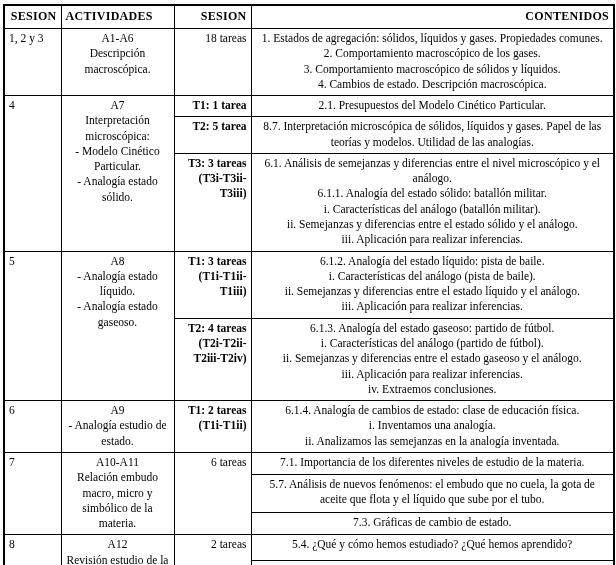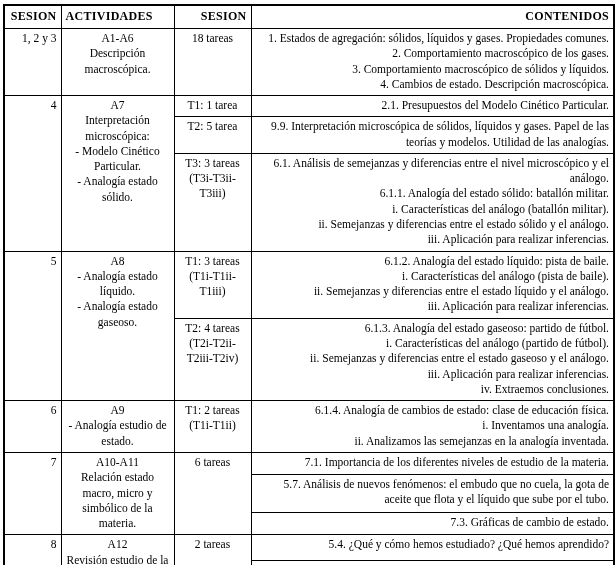--- a/index.html
+++ b/index.html
@@ -31,26 +31,26 @@
   }
   th {
     font-weight: bold;
     font-size: 12px;
     text-align: right;
     letter-spacing: 0.3px;
     padding-top: 3px;
     padding-bottom: 3px;
   }
   th.h-act { text-align: left; }
-  td.c-ses { text-align: right; }
+  td.c-ses { text-align: left; }
   td.c-act { text-align: center; }
-  td.c-tar { text-align: center; }
-  td.c-con { text-align: right; }
+  td.c-tar { text-align: right; }
+  td.c-con { text-align: center; }
   .lines { white-space: pre-line; }
-  .bold { font-weight: normal; }
+  .bold { font-weight: bold; }
 </style>
 </head>
 <body>
 
 <div class="page">
   <table>
     <colgroup>
       <col class="c1">
         <col class="c2">
         <col class="c3">
@@ -81,21 +81,21 @@
         <td class="c-ses" rowspan="3">4</td>
         <td class="c-act lines" rowspan="3">A7
 Interpretación microscópica:
 - Modelo Cinético Particular.
 - Analogía estado sólido.</td>
         <td class="c-tar bold">T1: 1 tarea</td>
         <td class="c-con lines">2.1. Presupuestos del Modelo Cinético Particular.</td>
       </tr>
       <tr>
         <td class="c-tar bold">T2: 5 tarea</td>
-        <td class="c-con lines">9.9. Interpretación microscópica de sólidos, líquidos y gases. Papel de las teorías y modelos. Utilidad de las analogías.</td>
+        <td class="c-con lines">8.7. Interpretación microscópica de sólidos, líquidos y gases. Papel de las teorías y modelos. Utilidad de las analogías.</td>
       </tr>
       <tr>
         <td class="c-tar bold">T3: 3 tareas (T3i-T3ii-T3iii)</td>
         <td class="c-con lines">6.1. Análisis de semejanzas y diferencias entre el nivel microscópico y el análogo.
 6.1.1. Analogía del estado sólido: batallón militar.
 i. Características del análogo (batallón militar).
 ii. Semejanzas y diferencias entre el estado sólido y el análogo.
 iii. Aplicación para realizar inferencias.</td>
       </tr>
 
@@ -125,21 +125,21 @@
 - Analogía estudio de estado.</td>
         <td class="c-tar bold">T1: 2 tareas (T1i-T1ii)</td>
         <td class="c-con lines">6.1.4. Analogía de cambios de estado: clase de educación física.
 i. Inventamos una analogía.
 ii. Analizamos las semejanzas en la analogía inventada.</td>
       </tr>
 
       <tr>
         <td class="c-ses" rowspan="3">7</td>
         <td class="c-act lines" rowspan="3">A10-A11
-Relación estado macro, micro y simbólico de la materia.</td>
+Relación embudo macro, micro y simbólico de la materia.</td>
         <td class="c-tar" rowspan="3">6 tareas</td>
         <td class="c-con lines">7.1. Importancia de los diferentes niveles de estudio de la materia.</td>
       </tr>
       <tr>
         <td class="c-con lines">5.7. Análisis de nuevos fenómenos: el embudo que no cuela, la gota de aceite que flota y el líquido que sube por el tubo.</td>
       </tr>
       <tr>
         <td class="c-con lines">7.3. Gráficas de cambio de estado.</td>
       </tr>
 

